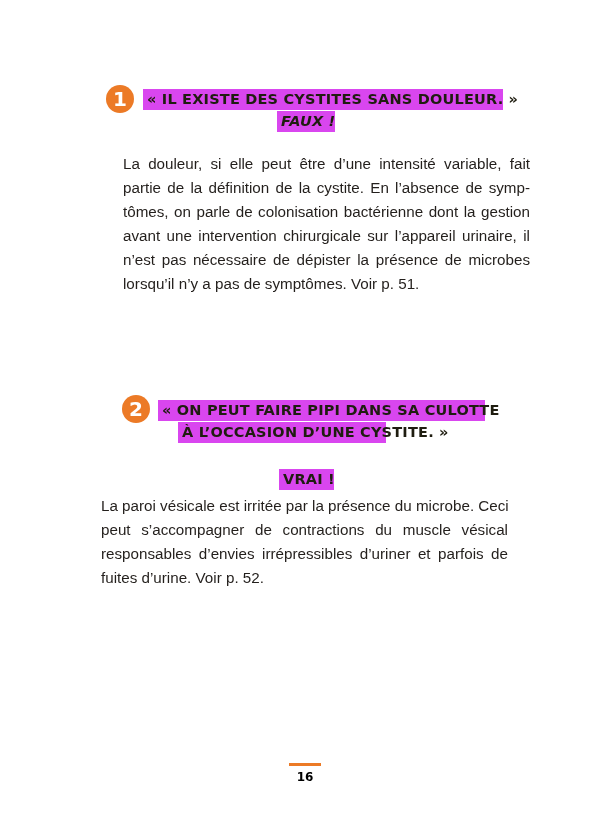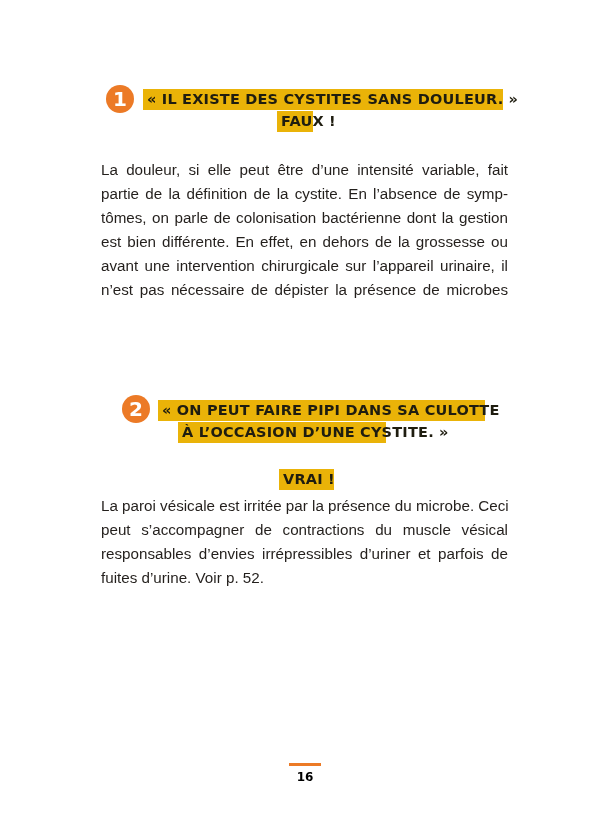--- a/index.html
+++ b/index.html
@@ -1,46 +1,46 @@
 <!DOCTYPE html>
 <html><head>
 <meta charset="utf-8">
 <style>
   html, body { margin:0; padding:0; background:#ffffff; }
   body { width:600px; height:840px; position:relative; overflow:hidden;
          font-family:"Liberation Sans", sans-serif; color:#231f1c; }
   .num { position:absolute; width:28px; height:28px; border-radius:50%;
          background:#ec7a26; color:#fff; font-weight:bold; font-size:20px;
          line-height:28px; text-align:center; font-family:"DejaVu Sans", sans-serif; }
-  .hl { position:absolute; background:#eab308; color:#1f1d10; font-weight:bold;
+  .hl { position:absolute; background:#d946ef; color:#1f1d10; font-weight:bold;
         font-family:"DejaVu Sans", sans-serif; font-size:14.5px; line-height:20px;
         height:21px; white-space:nowrap; padding:0 4px; box-sizing:border-box;
         letter-spacing:0.2px; text-align:center; }
   .para { position:absolute; left:101px; width:407px; font-size:15.2px;
           line-height:24px; text-align:justify; color:#231f1c; }
   .pline { display:block; text-align:justify; text-align-last:justify; height:24px; white-space:nowrap; overflow:visible; }
   .pline.last { text-align-last:left; }
   .footer-bar { position:absolute; left:289px; top:763px; width:32px; height:3px; background:#ec7a26; }
   .page-num { position:absolute; left:289px; top:770px; width:32px; text-align:center;
               font-size:12px; font-weight:bold; color:#000000; font-family:"DejaVu Sans", sans-serif; }
 </style>
 </head>
 <body>
 
 <div class="num" style="left:106px; top:85px;">1</div>
 <div class="hl" style="left:143px; top:89px; width:360px;">« IL EXISTE DES CYSTITES SANS DOULEUR. »</div>
-<div class="hl" style="left:277px; top:111px; width:36px;">FAUX !</div>
+<div class="hl" style="left:277px; top:111px; width:58px;font-style:italic;">FAUX !</div>
 
-<div class="para" style="top:158px;">
+<div class="para" style="top:152px;margin-left:22px;">
   <span class="pline">La douleur, si elle peut être d’une intensité variable, fait</span>
   <span class="pline">partie de la définition de la cystite. En l’absence de symp-</span>
   <span class="pline">tômes, on parle de colonisation bactérienne dont la gestion</span>
-  <span class="pline">est bien différente. En effet, en dehors de la grossesse ou</span>
   <span class="pline">avant une intervention chirurgicale sur l’appareil urinaire, il</span>
   <span class="pline">n’est pas nécessaire de dépister la présence de microbes</span>
+  <span class="pline last">lorsqu’il n’y a pas de symptômes. Voir p. 51.</span>
 </div>
 
 <div class="num" style="left:122px; top:395px;">2</div>
 <div class="hl" style="left:158px; top:400px; width:327px;">« ON PEUT FAIRE PIPI DANS SA CULOTTE</div>
 <div class="hl" style="left:178px; top:422px; width:208px;">À L’OCCASION D’UNE CYSTITE. »</div>
 <div class="hl" style="left:279px; top:445px; width:55px;margin-top:24px;">VRAI !</div>
 
 <div class="para" style="top:494px;">
   <span class="pline">La paroi vésicale est irritée par la présence du microbe. Ceci</span>
   <span class="pline">peut s’accompagner de contractions du muscle vésical</span>

